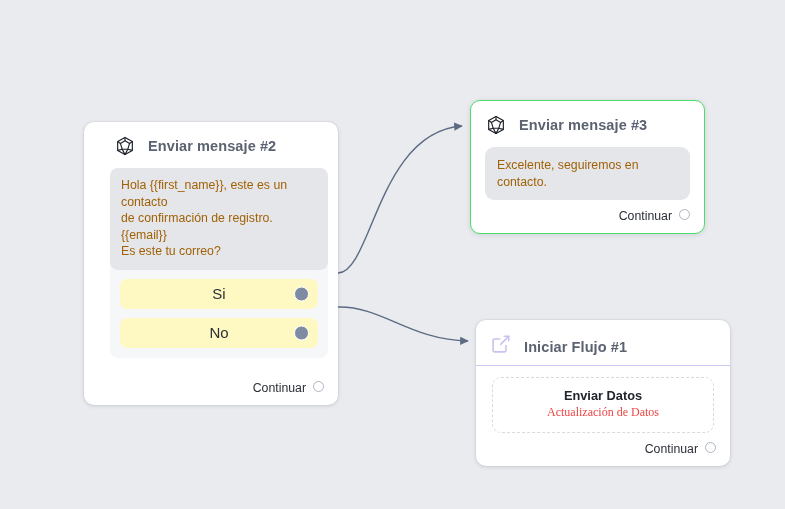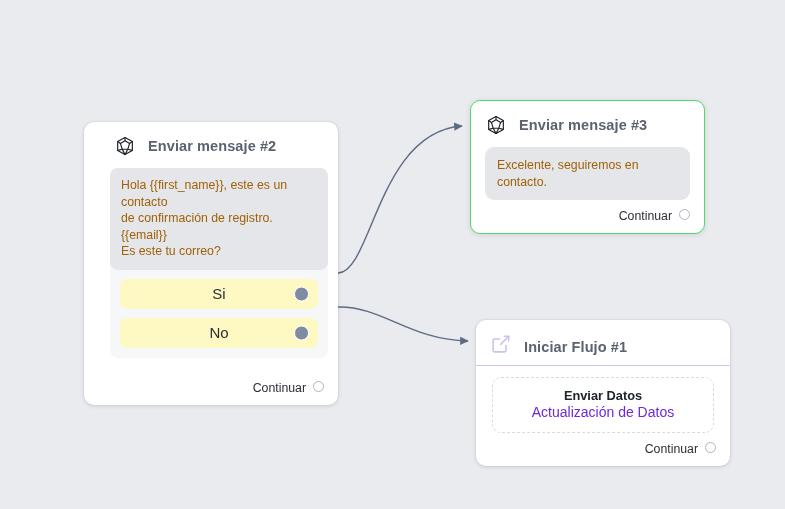--- a/index.html
+++ b/index.html
@@ -126,23 +126,24 @@
     padding: 10px 8px 11px 8px;
     text-align: center;
   }
   .flow-title {
     font-size: 12.8px;
     font-weight: bold;
     color: #20242c;
     line-height: 16px;
   }
   .flow-sub {
-    font-size: 14px;
-    color: #6d28d9;
+    font-size: 12px;
+    color: #ef4444;
     line-height: 17px;
+    font-family: Liberation Serif, serif;
   }
 
   
   .node-footer {
     display: flex;
     align-items: flex-start;
     justify-content: flex-end;
     gap: 7px;
     padding: 0 14px 0 0;
     position: absolute;

